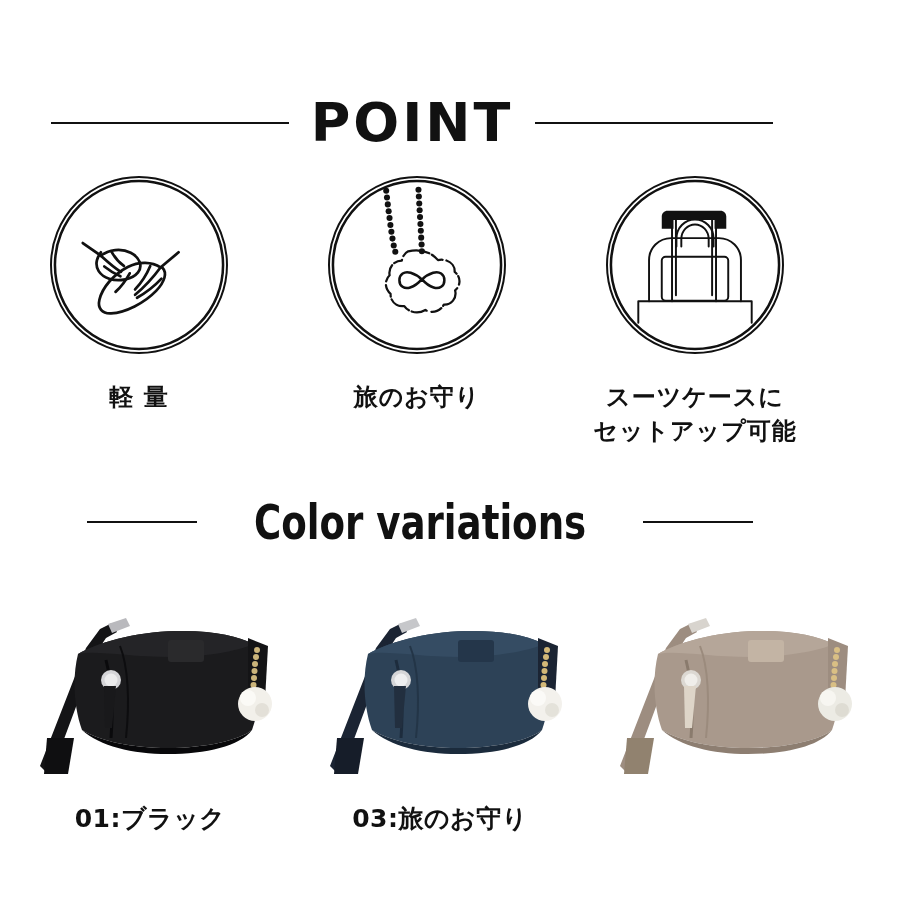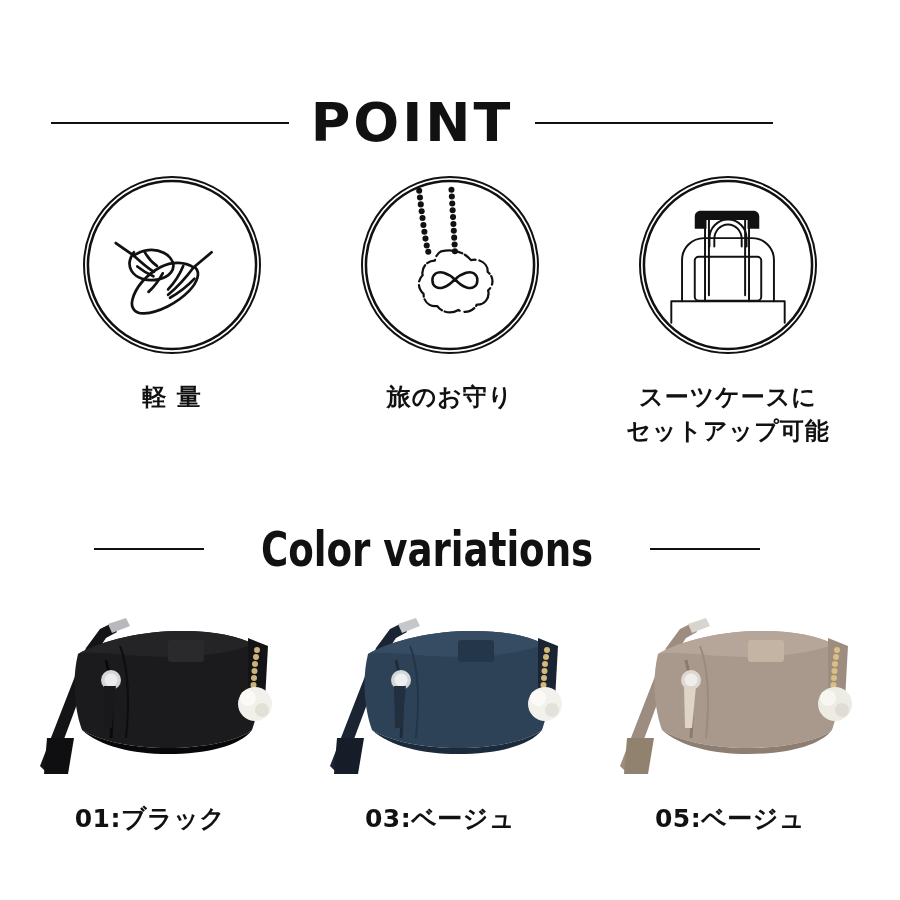--- a/index.html
+++ b/index.html
@@ -45,41 +45,40 @@
     font-weight: 700;
     letter-spacing: 3px;
     padding: 0 22px;
     font-family: "DejaVu Sans", "Liberation Sans", sans-serif;
   }
 
   
   #color-head {
     position: absolute;
     top: 498px;
-    left: 15px;
-    margin-top: 27px;
+    left: 8px;
   }
   #color-head .rule { width: 110px; }
   #color-head .section-title {
     font-size: 48px;
     font-weight: 700;
     letter-spacing: 0px;
     padding: 0 30px;
     font-family: "DejaVu Sans Condensed", "DejaVu Sans", "Liberation Sans", sans-serif;
     transform: scaleX(0.86);
   }
 
   
   #features {
     position: absolute;
     top: 176px;
     left: 0;
     width: 900px;
     display: flex;
-    justify-content: center;
+    justify-content: flex-start;
     align-items: flex-start;
   }
   .feature {
     width: 278px;
     display: flex;
     flex-direction: column;
     align-items: center;
   }
   .feature-icon {
     width: 178px;
@@ -339,21 +338,21 @@
           <circle cx="240" cy="69" r="3"></circle>
         <circle cx="239" cy="76" r="3"></circle>
           <circle cx="238.5" cy="83" r="3"></circle>
         <circle cx="238" cy="90" r="3"></circle>
           <circle cx="237.5" cy="97" r="3"></circle>
       </g>
       <circle cx="239" cy="116" r="17" fill="#f3f1ec"></circle>
       <circle cx="232" cy="110" r="8" fill="#fbfaf7"></circle>
       <circle cx="246" cy="122" r="7" fill="#e4e2da"></circle>
     </svg>
-    <div class="color-label">03:ベージュ</div>
+    <div class="color-label">03:旅のお守り</div>
   </div>
 
   <div class="color-item">
     <svg class="bag-photo" viewBox="0 0 268 196">
       <path d="M32 186 L24 178 L70 60 L84 41 L96 35 L101 44 L90 50 L80 65 L38 178 Z" fill="#9d8d80"></path>
       <path d="M31 150 L58 150 L52 186 L28 186 Z" fill="#91826f"></path>
       <path d="M92 36 L110 30 L114 38 L96 45 Z" fill="#d8d4ce"></path>
       <path d="M62 66
                C80 55 118 44 160 43
                C196 42 222 48 238 56
@@ -378,15 +377,14 @@
           <circle cx="240" cy="69" r="3"></circle>
         <circle cx="239" cy="76" r="3"></circle>
           <circle cx="238.5" cy="83" r="3"></circle>
         <circle cx="238" cy="90" r="3"></circle>
           <circle cx="237.5" cy="97" r="3"></circle>
       </g>
       <circle cx="239" cy="116" r="17" fill="#ecebe4"></circle>
       <circle cx="232" cy="110" r="8" fill="#f7f6f1"></circle>
       <circle cx="246" cy="122" r="7" fill="#dedcd3"></circle>
     </svg>
-    <div class="color-label">05:ベージュ</div>
   </div>
 </div>
 
 </body></html>

